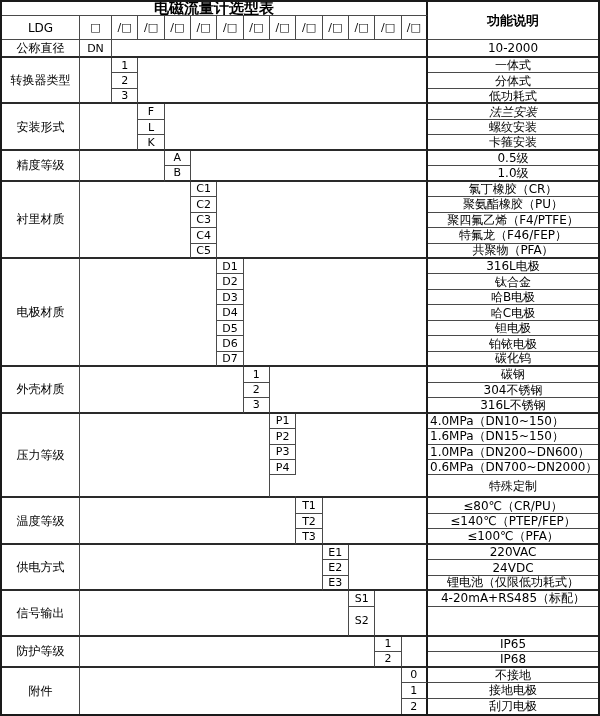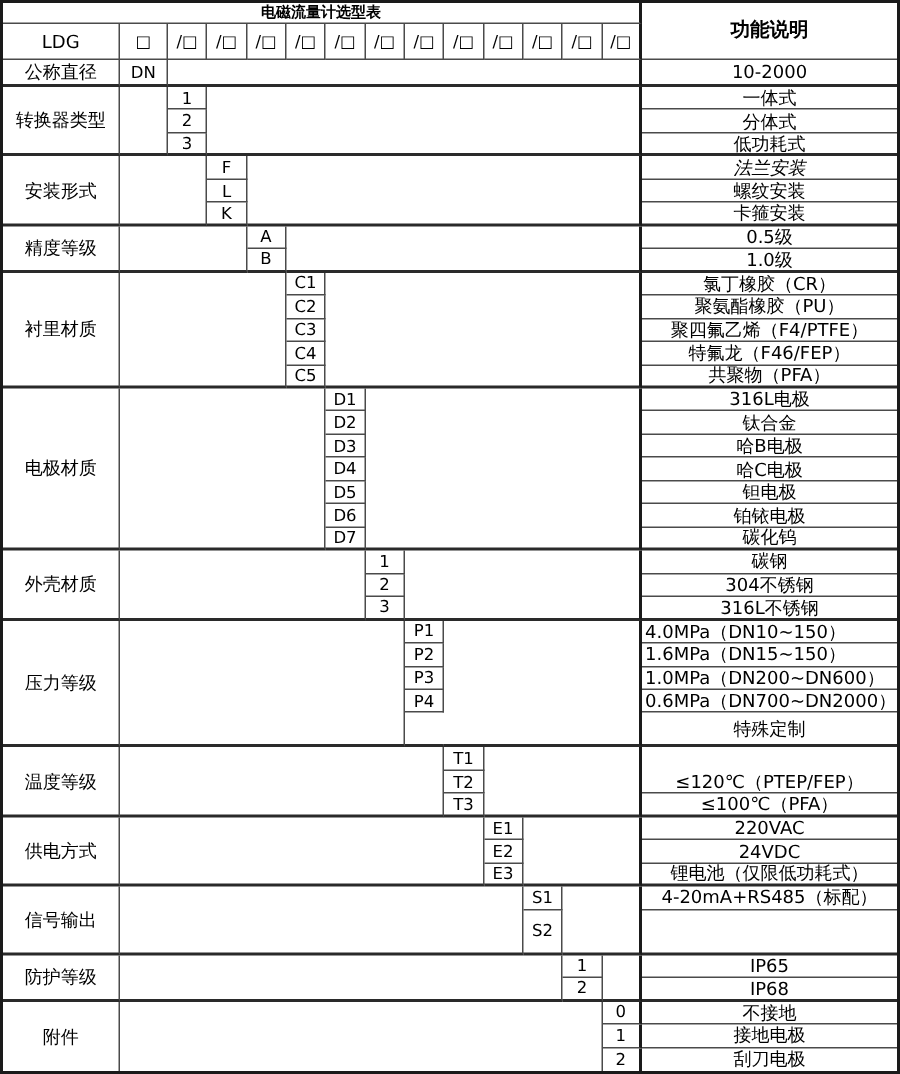--- a/index.html
+++ b/index.html
@@ -15,21 +15,21 @@
     background: #fff;
   }
   .cell {
     display: flex; align-items: center; justify-content: center;
     border-right: 1px solid #4a4a4a;
     border-bottom: 1px solid #4a4a4a;
     font-size: 12px; line-height: 1;
     white-space: nowrap; overflow: hidden;
     box-sizing: border-box;
   }
-  .title-cell { font-weight: bold; font-size: 10px; }
+  .title-cell { font-weight: bold; font-size: 15px; }
   .header-cell { font-weight: bold; font-size: 13px; }
   .code-cell { font-size: 11px; }
   .slot-cell { font-size: 11px; }
   .left-align { justify-content: flex-start; padding-left: 2px; }
   .thick-right { border-right: 2px solid #1a1a1a; }
   .group-end { border-bottom: 2px solid #2a2a2a; }
   .no-right { border-right: none; }
   .no-bottom { border-bottom: none; }
 </style>
 </head>
@@ -132,22 +132,23 @@
     <div class="cell code-cell" style="grid-area: 29 / 9 / 30 / 10;">P3</div>
     <div class="cell no-right left-align" style="grid-area: 29 / 15 / 30 / 16;">1.0MPa（DN200~DN600）</div>
     <div class="cell code-cell" style="grid-area: 30 / 9 / 31 / 10;">P4</div>
     <div class="cell no-right left-align" style="grid-area: 30 / 15 / 31 / 16;">0.6MPa（DN700~DN2000）</div>
     <div class="cell code-cell group-end" style="grid-area: 31 / 9 / 32 / 10; margin-top: 21px;">Pn</div>
     <div class="cell no-right group-end" style="grid-area: 31 / 15 / 32 / 16;">特殊定制</div>
     <div class="cell group-end thick-right" style="grid-area: 27 / 10 / 32 / 15;"></div>
     <div class="cell group-end" style="grid-area: 32 / 1 / 35 / 2;">温度等级</div>
     <div class="cell group-end" style="grid-area: 32 / 2 / 35 / 10;"></div>
     <div class="cell code-cell" style="grid-area: 32 / 10 / 33 / 11;">T1</div>
+    <div class="cell no-right" style="grid-area: 32 / 15 / 33 / 16;">≤80℃（CR/PU）</div>
     <div class="cell code-cell" style="grid-area: 33 / 10 / 34 / 11;">T2</div>
-    <div class="cell no-right" style="grid-area: 33 / 15 / 34 / 16;">≤120℃（PTEP/FEP）</div>
+    <div class="cell no-right" style="grid-area: 33 / 15 / 34 / 16;">≤140℃（PTEP/FEP）</div>
     <div class="cell code-cell group-end" style="grid-area: 34 / 10 / 35 / 11;">T3</div>
     <div class="cell no-right group-end" style="grid-area: 34 / 15 / 35 / 16;">≤100℃（PFA）</div>
     <div class="cell group-end thick-right" style="grid-area: 32 / 11 / 35 / 15;"></div>
     <div class="cell group-end" style="grid-area: 35 / 1 / 38 / 2;">供电方式</div>
     <div class="cell group-end" style="grid-area: 35 / 2 / 38 / 11;"></div>
     <div class="cell code-cell" style="grid-area: 35 / 11 / 36 / 12;">E1</div>
     <div class="cell no-right" style="grid-area: 35 / 15 / 36 / 16;">220VAC</div>
     <div class="cell code-cell" style="grid-area: 36 / 11 / 37 / 12;">E2</div>
     <div class="cell no-right" style="grid-area: 36 / 15 / 37 / 16;">24VDC</div>
     <div class="cell code-cell group-end" style="grid-area: 37 / 11 / 38 / 12;">E3</div>

